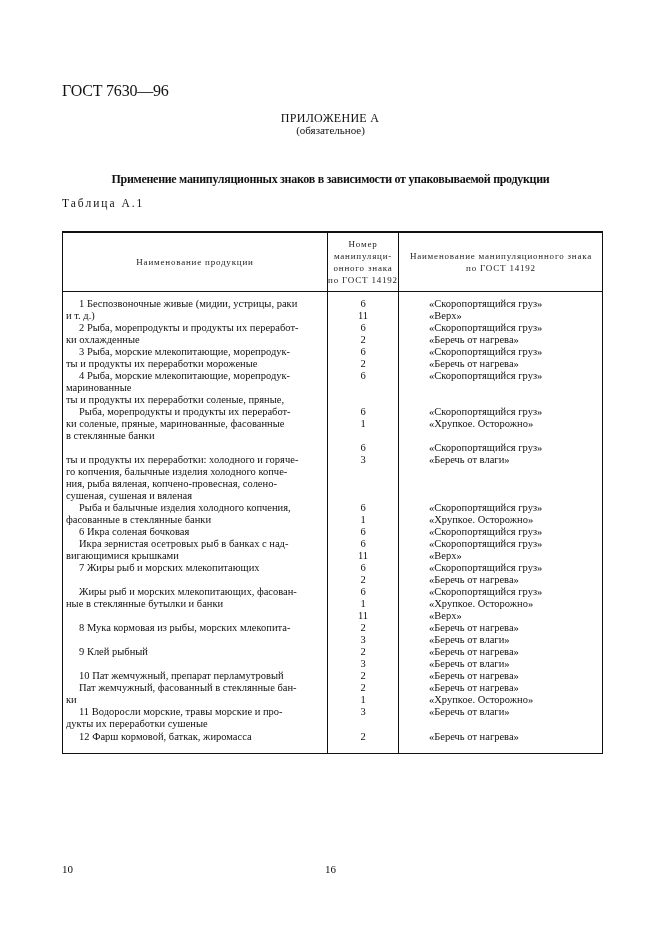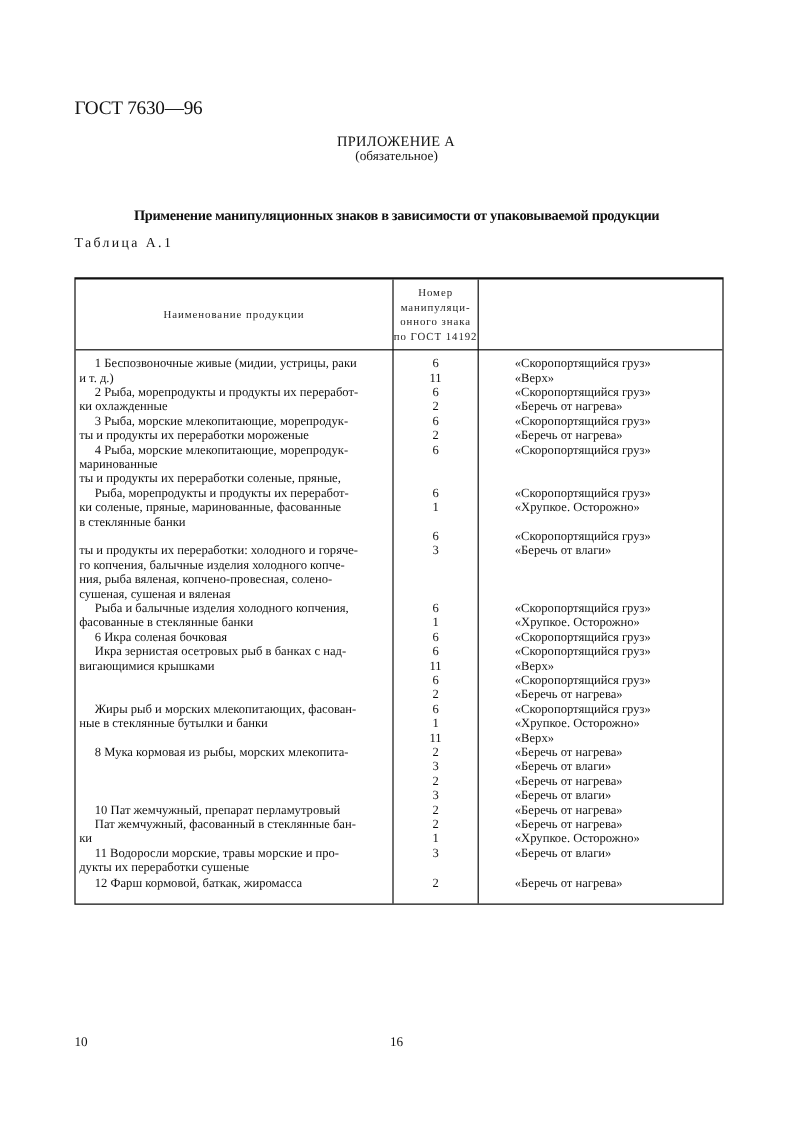--- a/index.html
+++ b/index.html
@@ -61,20 +61,21 @@
 
 <div class="table-wrap">
   <div class="vline" style="left:264px"></div>
   <div class="vline" style="left:335px"></div>
   <div class="hline"></div>
 
   <div class="th th-1">Наименование продукции</div>
   <div class="th th-2">
       <span>Номер манипуляци-онного знака по ГОСТ 14192</span>
     </div>
+  <div class="th th-3">Наименование манипуляционного знака по ГОСТ 14192</div>
 
   <div class="rows" id="rows">
       <div class="row">
         <div class="c1 indent">1 Беспозвоночные живые (мидии, устрицы, раки</div>
         <div class="c2">6</div>
         <div class="c3">«Скоропортящийся груз»</div>
       </div>
       <div class="row">
         <div class="c1">и т. д.)</div>
         <div class="c2">11</div>
@@ -173,20 +174,21 @@
         <div class="c1 indent">Икра зернистая осетровых рыб в банках с над-</div>
         <div class="c2">6</div>
         <div class="c3">«Скоропортящийся груз»</div>
       </div>
       <div class="row">
         <div class="c1">вигающимися крышками</div>
         <div class="c2">11</div>
         <div class="c3">«Верх»</div>
       </div>
       <div class="row">
+        <div class="c1 indent">7 Жиры рыб и морских млекопитающих</div>
         <div class="c2">6</div>
         <div class="c3">«Скоропортящийся груз»</div>
       </div>
       <div class="row">
         <div class="c1"></div>
         <div class="c2">2</div>
         <div class="c3">«Беречь от нагрева»</div>
       </div>
       <div class="row">
         <div class="c1 indent">Жиры рыб и морских млекопитающих, фасован-</div>
@@ -206,20 +208,21 @@
       <div class="row">
         <div class="c1 indent">8 Мука кормовая из рыбы, морских млекопита-</div>
         <div class="c2">2</div>
         <div class="c3">«Беречь от нагрева»</div>
       </div>
       <div class="row">
         <div class="c2">3</div>
         <div class="c3">«Беречь от влаги»</div>
       </div>
       <div class="row">
+        <div class="c1 indent">9 Клей рыбный</div>
         <div class="c2">2</div>
         <div class="c3">«Беречь от нагрева»</div>
       </div>
       <div class="row">
         <div class="c1"></div>
         <div class="c2">3</div>
         <div class="c3">«Беречь от влаги»</div>
       </div>
       <div class="row">
         <div class="c1 indent">10 Пат жемчужный, препарат перламутровый</div>

